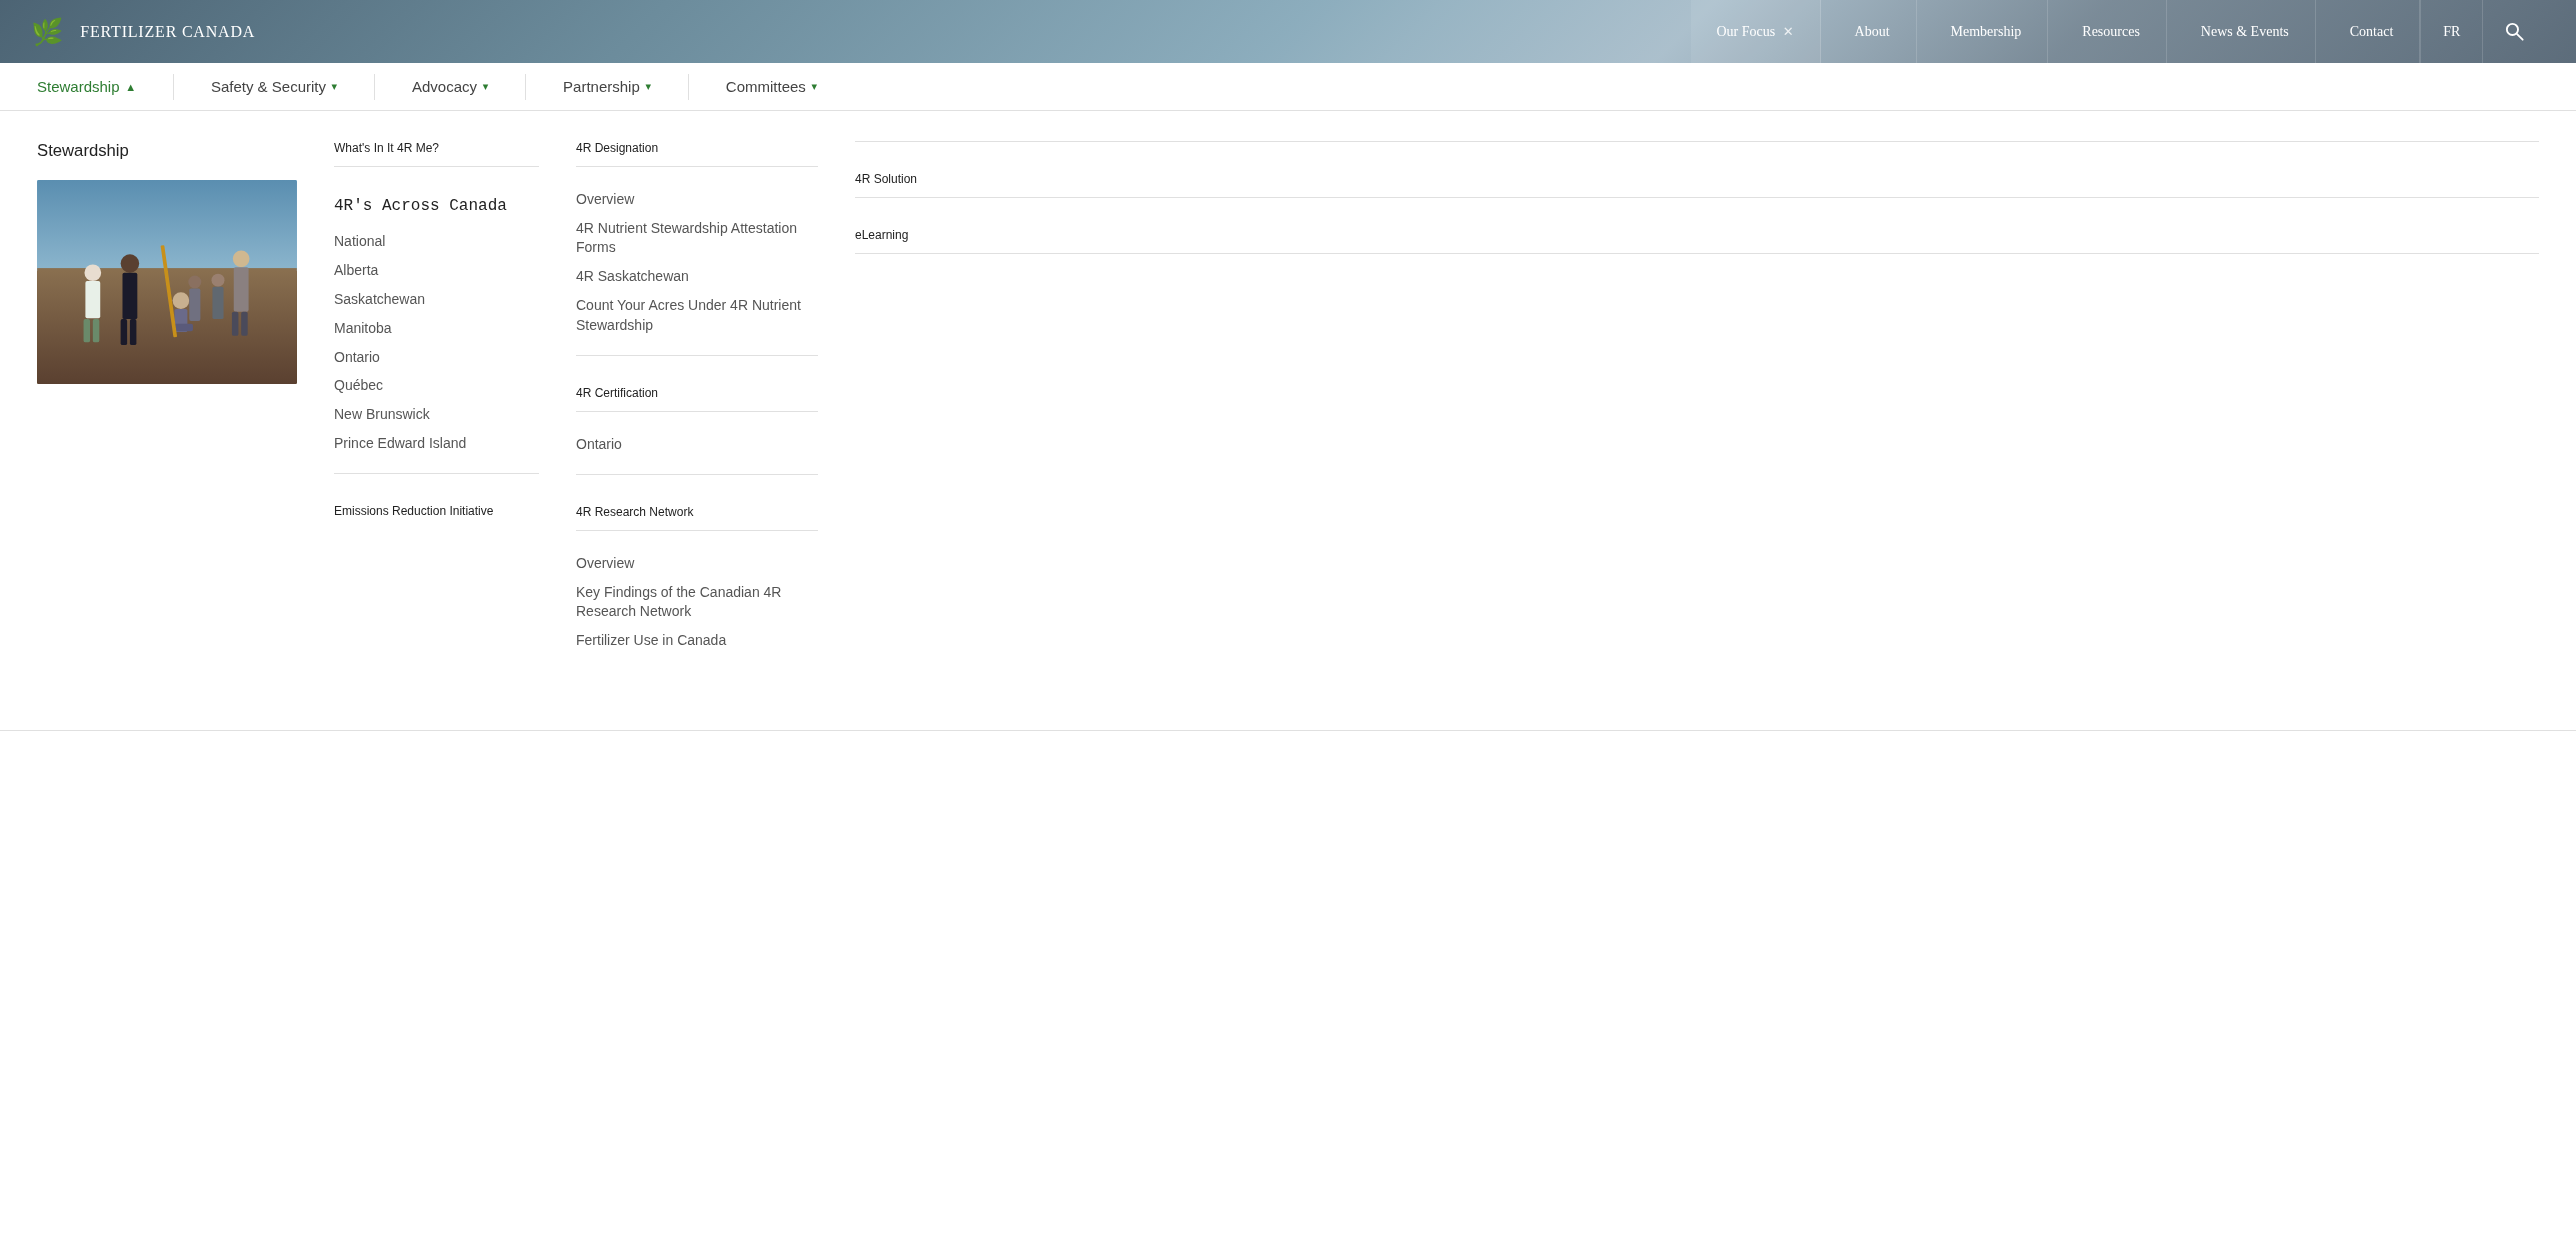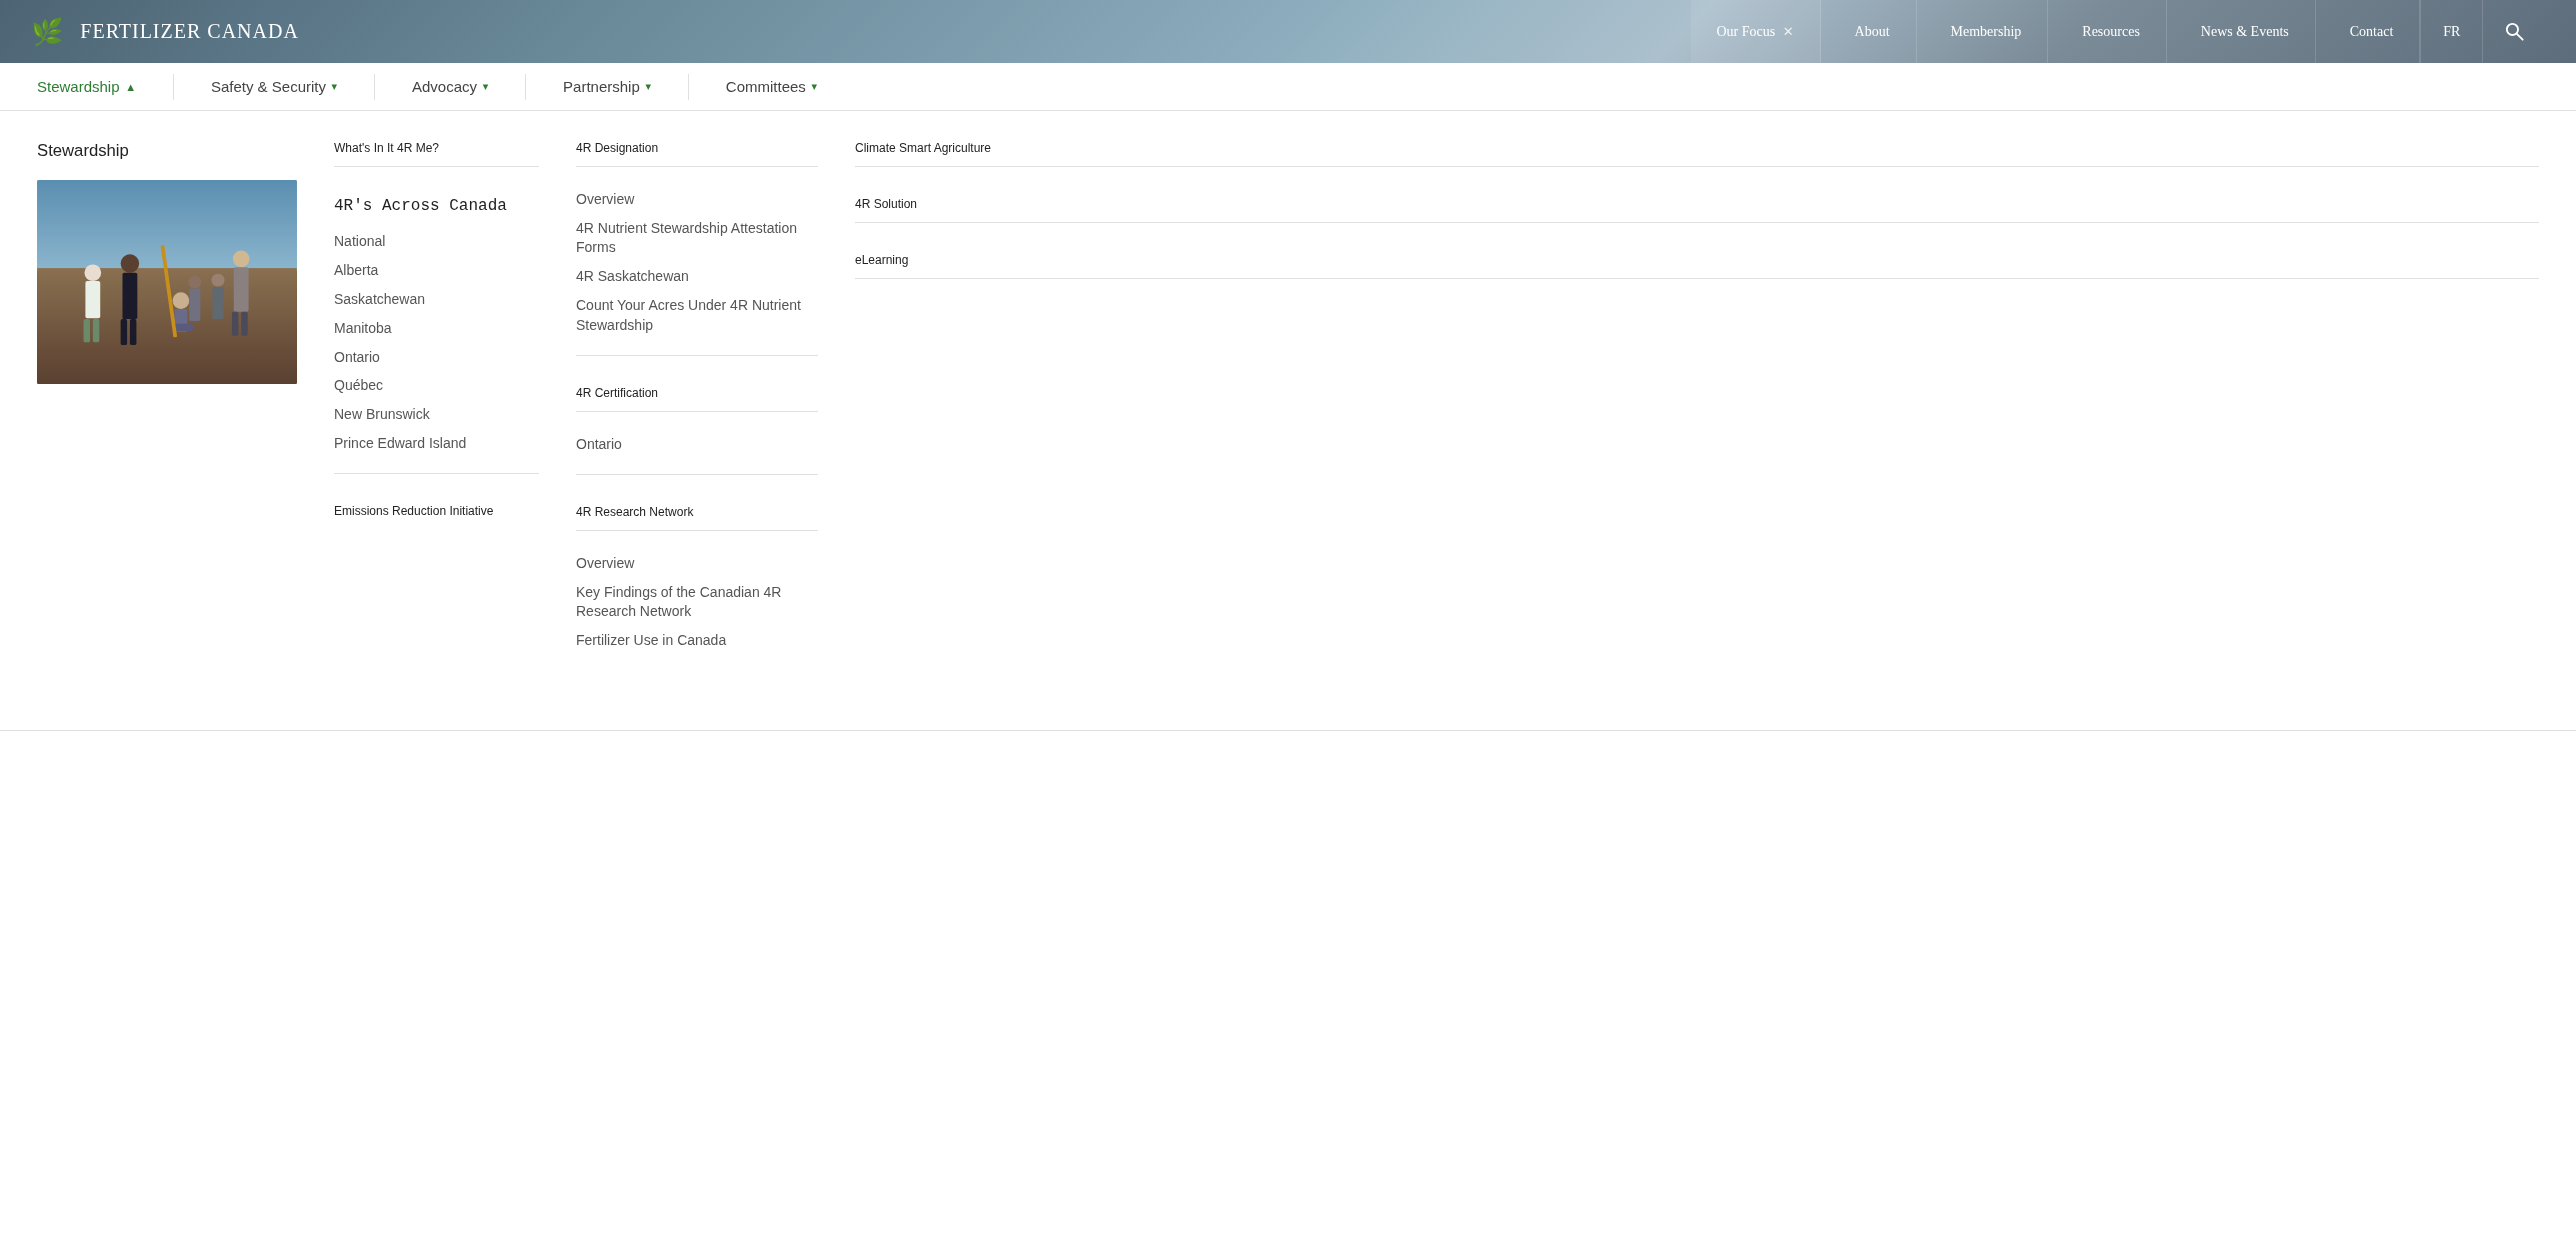--- a/index.html
+++ b/index.html
@@ -24,21 +24,21 @@
       align-items: center;
       gap: 9.3px;
       z-index: 1;
     }
     .logo-icon {
       width: 41px;
       height: 41px;
     }
     .logo-text {
       color: #fff;
-      font-size: 20px;
+      font-size: 16px;
       font-family: 'Georgia', serif;
       font-weight: normal;
       letter-spacing: 0.05em;
       text-transform: uppercase;
     }
     .top-nav-links {
       display: flex;
       align-items: center;
       margin-left: auto;
       gap: 8px;
@@ -406,21 +406,20 @@
       <div class="menu-section-title">4R Research Network</div>
       <div class="menu-divider"></div>
       <a class="menu-link">Overview</a>
       <a class="menu-link">Key Findings of the Canadian 4R Research Network</a>
       <a class="menu-link">Fertilizer Use in Canada</a>
     </div>
   </div>
 
   <div class="col-climate">
     <div class="section-group">
-      <div class="menu-section-title">Climate Smart Agriculture</div>
       <div class="menu-divider"></div>
     </div>
     <div class="section-group">
       <div class="menu-section-title">4R Solution</div>
       <div class="menu-divider"></div>
     </div>
     <div class="section-group">
       <div class="menu-section-title">eLearning</div>
       <div class="menu-divider"></div>
     </div>

